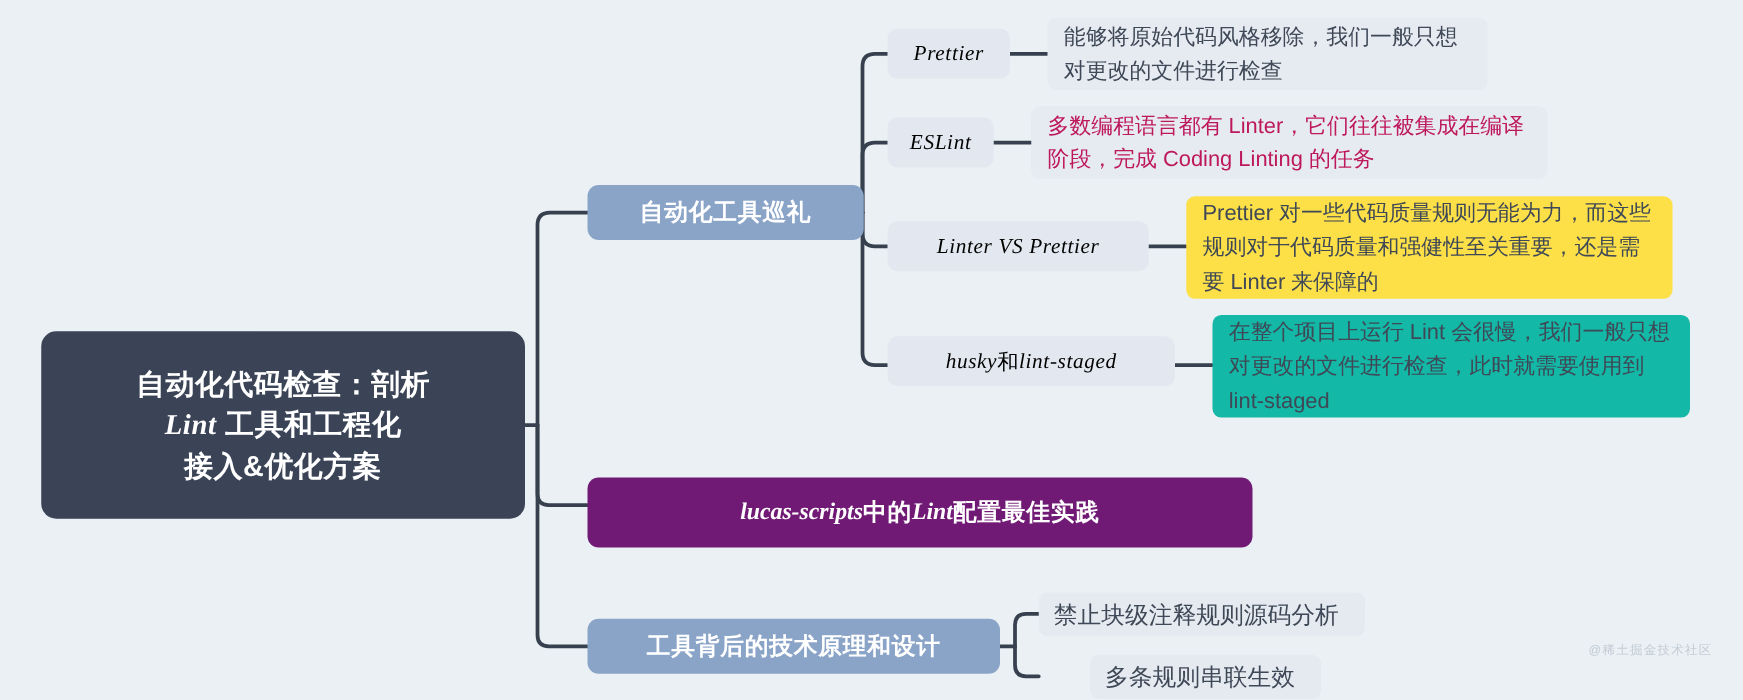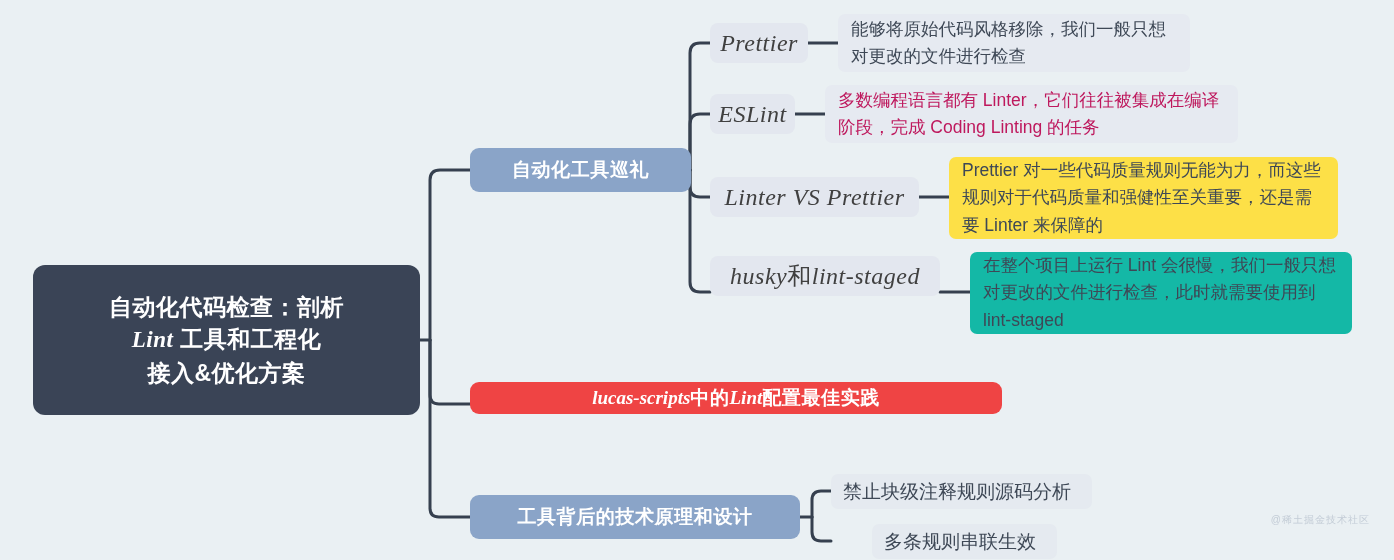--- a/index.html
+++ b/index.html
@@ -76,22 +76,22 @@
   .branch-node .it {
     font-style: italic;
     font-family: "Liberation Serif", "DejaVu Serif", serif;
     font-weight: bold;
     letter-spacing: 0px;
   }
 
   .leaf-pill {
     background: #e3e7ef;
     border-radius: 8px;
-    color: #404040;
-    font-size: 24px;
+    color: #000000;
+    font-size: 17px;
     font-style: italic;
     font-family: "Liberation Serif", "DejaVu Serif", serif;
     padding: 0 12px;
     letter-spacing: 0.5px;
     justify-content: center;
   }
   .leaf-pill .cn {
     font-family: "Liberation Sans", "DejaVu Sans", sans-serif;
     font-style: normal;
   }
@@ -183,30 +183,30 @@
     <span>多数编程语言都有 Linter，它们往往被集成在编译阶段，完成 Coding Linting 的任务</span>
   </div>
 
   <div class="node leaf-pill" style="left: 710px; top: 177px; width: 209px; height: 40px; background: rgb(227, 231, 239);">
     <span>Linter VS Prettier</span>
   </div>
   <div class="desc-box" style="left: 949px; top: 157px; width: 389px; height: 82px; background: #fde047; color: rgb(62, 72, 86);">
     <span>Prettier 对一些代码质量规则无能为力，而这些规则对于代码质量和强健性至关重要，还是需要 Linter 来保障的</span>
   </div>
 
-  <div class="node leaf-pill" style="left: 710px; top: 256px; width: 230px; height: 40px; background: rgb(227, 231, 239);">
+  <div class="node leaf-pill" style="left: 710px; top: 269px; width: 230px; height: 40px; background: rgb(227, 231, 239);">
     <span>husky</span>
       <span class="cn"> 和 </span>
       <span>lint-staged</span>
   </div>
   <div class="desc-box" style="left: 970px; top: 252px; width: 382px; height: 82px; background: #14b8a6; color: rgb(62, 72, 86);">
     <span>在整个项目上运行 Lint 会很慢，我们一般只想对更改的文件进行检查，此时就需要使用到 lint-staged</span>
   </div>
 
-  <div class="node branch-node" style="left: 470px; top: 382px; width: 532px; height: 32px; background: #ef4444; color: rgb(255, 255, 255);">
+  <div class="node branch-node" style="left: 470px; top: 382px; width: 532px; height: 56px; background: #701a75; color: rgb(255, 255, 255);">
     <span class="it">lucas-scripts</span>
       <span> 中的 </span>
       <span class="it">Lint</span>
       <span> 配置最佳实践</span>
   </div>
 
   <div class="node branch-node" style="left: 470px; top: 495px; width: 330px; height: 44px; background: rgb(138, 164, 200); color: rgb(255, 255, 255);">
     <span>工具背后的技术原理和设计</span>
   </div>
 

